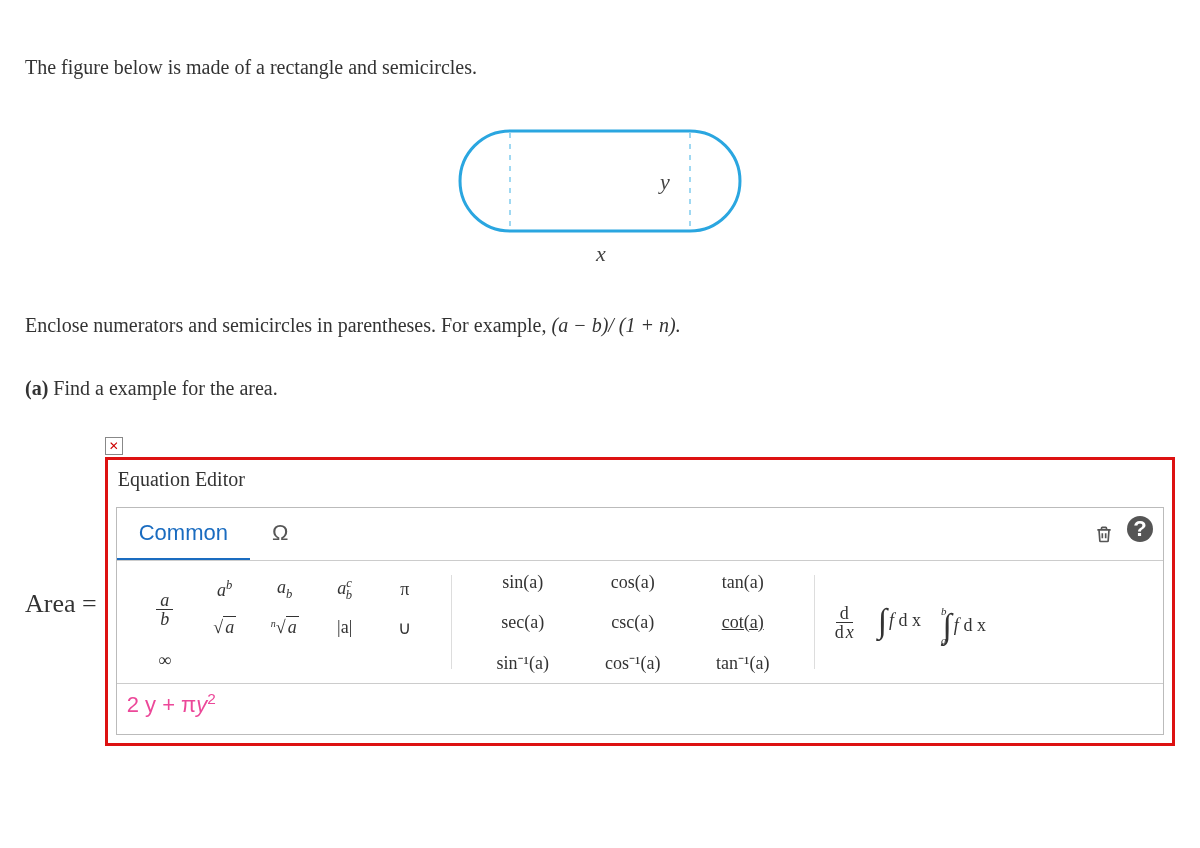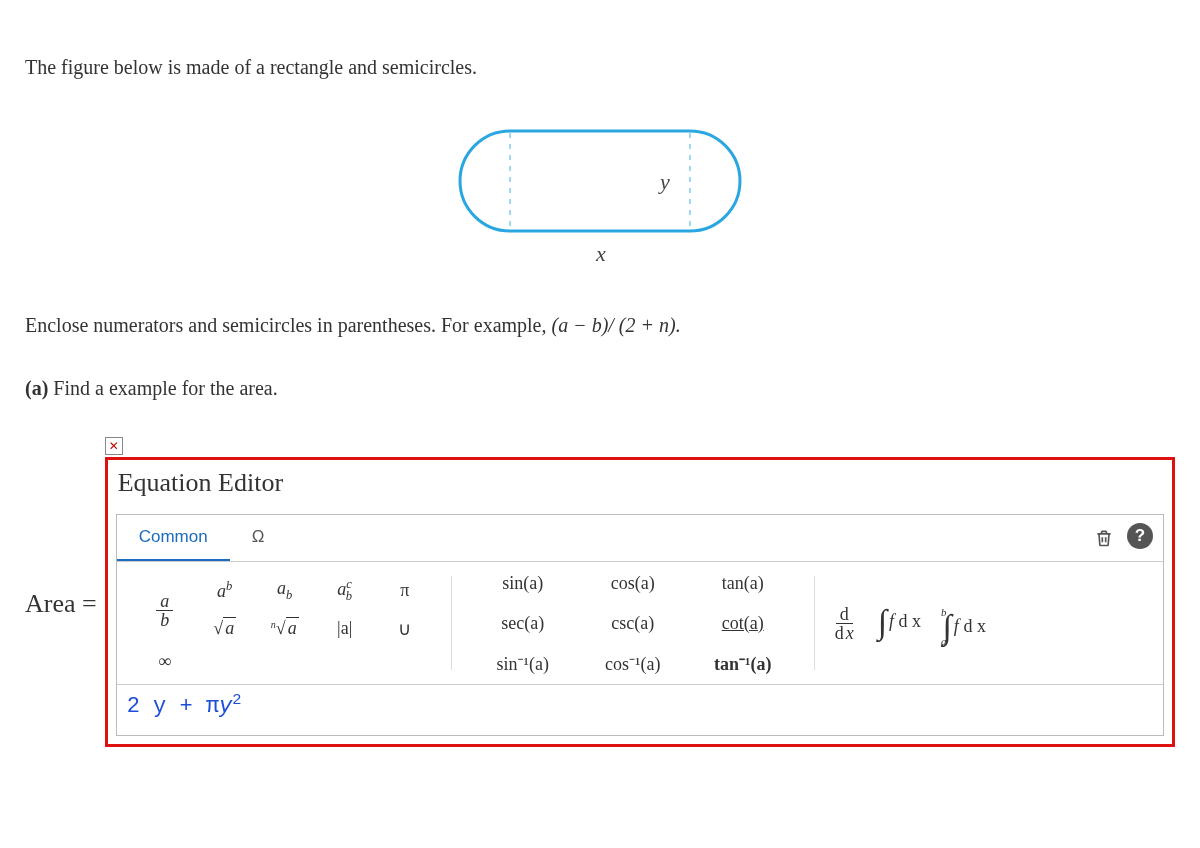--- a/index.html
+++ b/index.html
@@ -44,34 +44,34 @@
     background: #fff;
     line-height: 1;
     margin-bottom: 2px;
   }
 
   .editor-box {
     border: 3px solid #d11;
     padding: 0;
   }
   .editor-title {
-    font-size: 26px;
+    font-size: 20px;
     padding: 8px 10px 8px 10px;
     color: #333;
   }
   .editor-inner {
     border: 1px solid #bbb;
     margin: 8px;
   }
   .toolbar {
     display: flex;
     align-items: stretch;
     border-bottom: 1px solid #ccc;
     font-family: Arial, Helvetica, sans-serif;
-    font-size: 17px;
+    font-size: 22px;
     color: #555;
   }
   .tab {
     padding: 12px 22px;
     cursor: pointer;
   }
   .tab.active {
     color: #1a6cc0;
     border-bottom: 2px solid #1a6cc0;
   }
@@ -132,22 +132,22 @@
     display: inline-flex;
     align-items: center;
     font-style: italic;
   }
   .intsym { font-size: 34px; font-style: normal; line-height: 0.8; }
   .intlim { display: flex; flex-direction: column; font-size: 11px; line-height: 1; margin-right: 2px; font-style: italic;}
 
   .answer-area {
     padding: 6px 10px 10px 10px;
     font-size: 22px;
-    font-family: Liberation Mono, monospace;
-    color: #1d4ed8;
+    font-family: Liberation Sans, sans-serif;
+    color: #ec4899;
     border: none;
     min-height: 34px;
   }
 
   sup { font-size: 0.7em; }
   sub { font-size: 0.7em; }
 </style>
 </head>
 <body>
 
@@ -163,21 +163,21 @@
 
     <line x1="70" y1="20" x2="250" y2="20" stroke="#2aa6e0" stroke-width="2"></line>
 
     <text x="220" y="78" font-family="Times New Roman" font-style="italic" font-size="22" fill="#444">y</text>
 
     <text x="156" y="150" font-family="Times New Roman" font-style="italic" font-size="22" fill="#444">x</text>
   </svg>
 </div>
 
 <div class="prob-text instruction">
-  <span>Enclose numerators and semicircles in parentheses. For example, </span><span style="font-style: italic;">(a − b)/ (2 + n).</span>
+  <span>Enclose numerators and semicircles in parentheses. For example, </span><span style="font-style: italic;">(a − b)/ (1 + n).</span>
 </div>
 
 <div class="prob-text part-a">
   <b>(a)</b><span> Find a example for the area.</span>
 </div>
 
 <div class="eqn-row">
   <div class="area-label">Area =</div>
 
   <div class="editor-col">
@@ -225,21 +225,21 @@
 
           <div class="ops-group gtrig">
             <div class="op" style="font-style:normal;">sin(a)</div>
             <div class="op" style="font-style:normal;">cos(a)</div>
             <div class="op" style="font-style:normal;">tan(a)</div>
             <div class="op" style="font-style:normal;">sec(a)</div>
             <div class="op" style="font-style:normal;">csc(a)</div>
             <div class="op" style="font-style:normal;text-decoration:underline;">cot(a)</div>
             <div class="op" style="font-style:normal;">sin⁻¹(a)</div>
             <div class="op" style="font-style:normal;">cos⁻¹(a)</div>
-            <div class="op" style="font-style:normal;font-weight:bold;">tan⁻¹(a)</div>
+            <div class="op" style="font-style:normal;">tan⁻¹(a)</div>
           </div>
 
           <div class="vdiv"></div>
 
           <div class="ops-group gcalc">
             <div class="op" style="font-style:normal;">
               <span class="frac">
                 <span class="num" style="font-style:normal;">d</span>
                 <span class="den"><span style="font-style:normal;">d</span><span style="font-style:italic;margin-left:2px;">x</span></span>
               </span>

